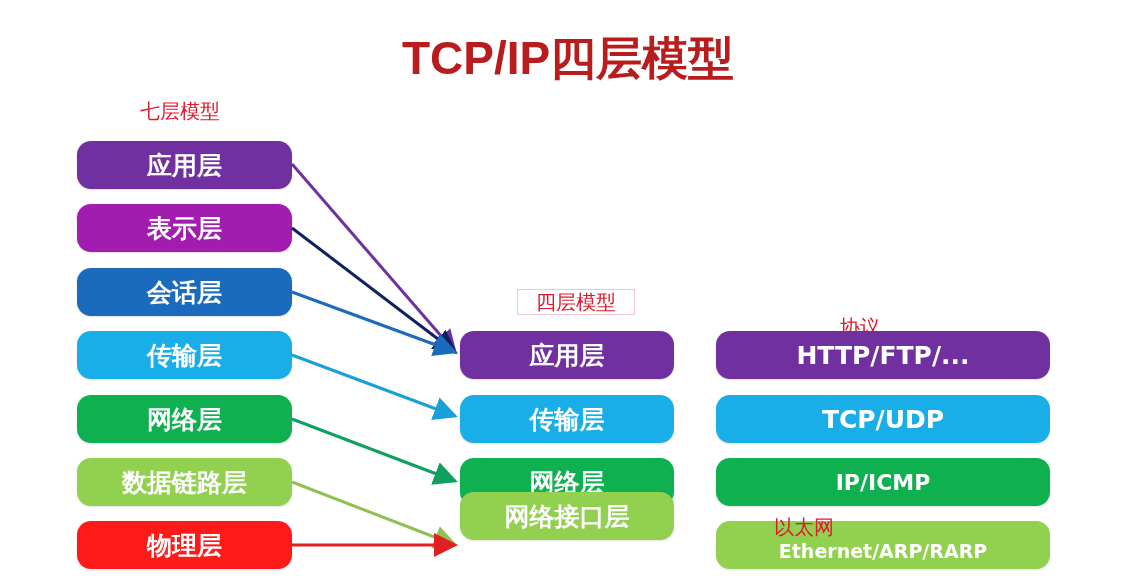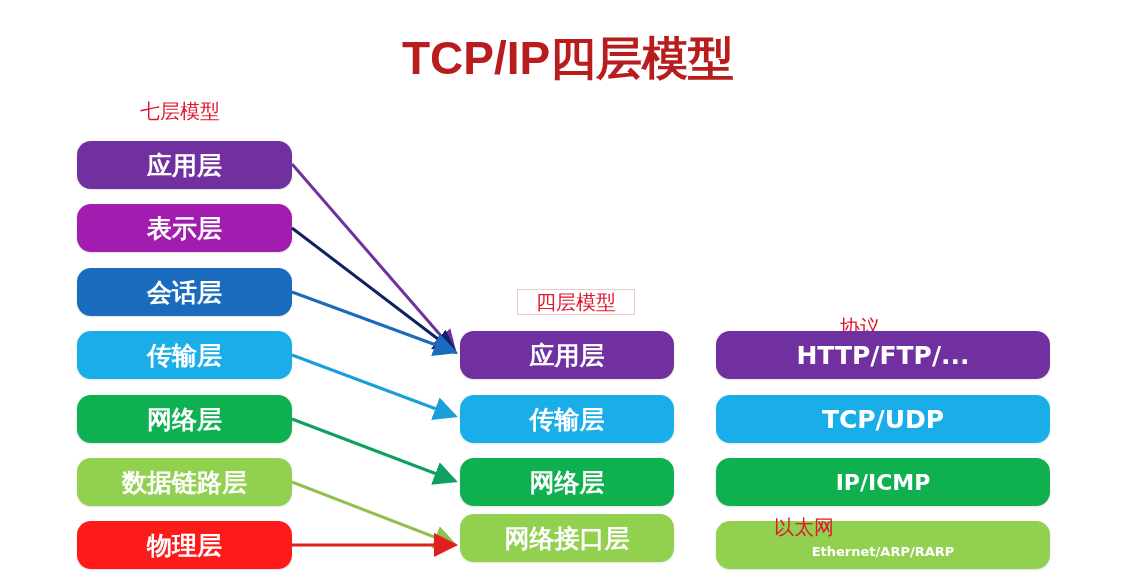--- a/index.html
+++ b/index.html
@@ -44,26 +44,26 @@
 <div class="box left" style="top:204px; background:#a21caf;">表示层</div>
 <div class="box left" style="top:268px; background:#1a6bbd;">会话层</div>
 <div class="box left" style="top:331px; background:#1aaee8;">传输层</div>
 <div class="box left" style="top:395px; background:#0fb050;">网络层</div>
 <div class="box left" style="top:458px; background:#92d050;">数据链路层</div>
 <div class="box left" style="top:521px; background:#ff1a1a;">物理层</div>
 
 <div class="box mid" style="top:331px; background:#7030a0;">应用层</div>
 <div class="box mid" style="top:395px; background:#1aaee8;">传输层</div>
 <div class="box mid" style="top:458px; background:#0fb050;">网络层</div>
-<div class="box mid" style="top:514px; background:#92d050;">网络接口层</div>
+<div class="box mid" style="top:492px; background:#92d050;">网络接口层</div>
 
 <div class="box right" style="top:331px; background:#7030a0;">HTTP/FTP/...</div>
 <div class="box right" style="top:395px; background:#1aaee8;">TCP/UDP</div>
 <div class="box right" style="top:458px; background:#0fb050; font-size:22px;">IP/ICMP</div>
-<div class="box right" style="top:521px; background:#92d050; font-size:13px; padding-top:12px;">Ethernet/ARP/RARP</div>
+<div class="box right" style="top:521px; background:#92d050; font-size:19px; padding-top:12px;">Ethernet/ARP/RARP</div>
 <div class="note">以太网</div>
 
 <svg class="arrows" width="1136" height="578">
   <defs>
     <marker id="m0" markerWidth="8" markerHeight="8" refX="7" refY="4" orient="auto" markerUnits="strokeWidth">
         <path d="M0,0 L8,4 L0,8 z" fill="#7030a0"></path>
       </marker>
     <marker id="m1" markerWidth="8" markerHeight="8" refX="7" refY="4" orient="auto" markerUnits="strokeWidth">
         <path d="M0,0 L8,4 L0,8 z" fill="#0e2160"></path>
       </marker>

